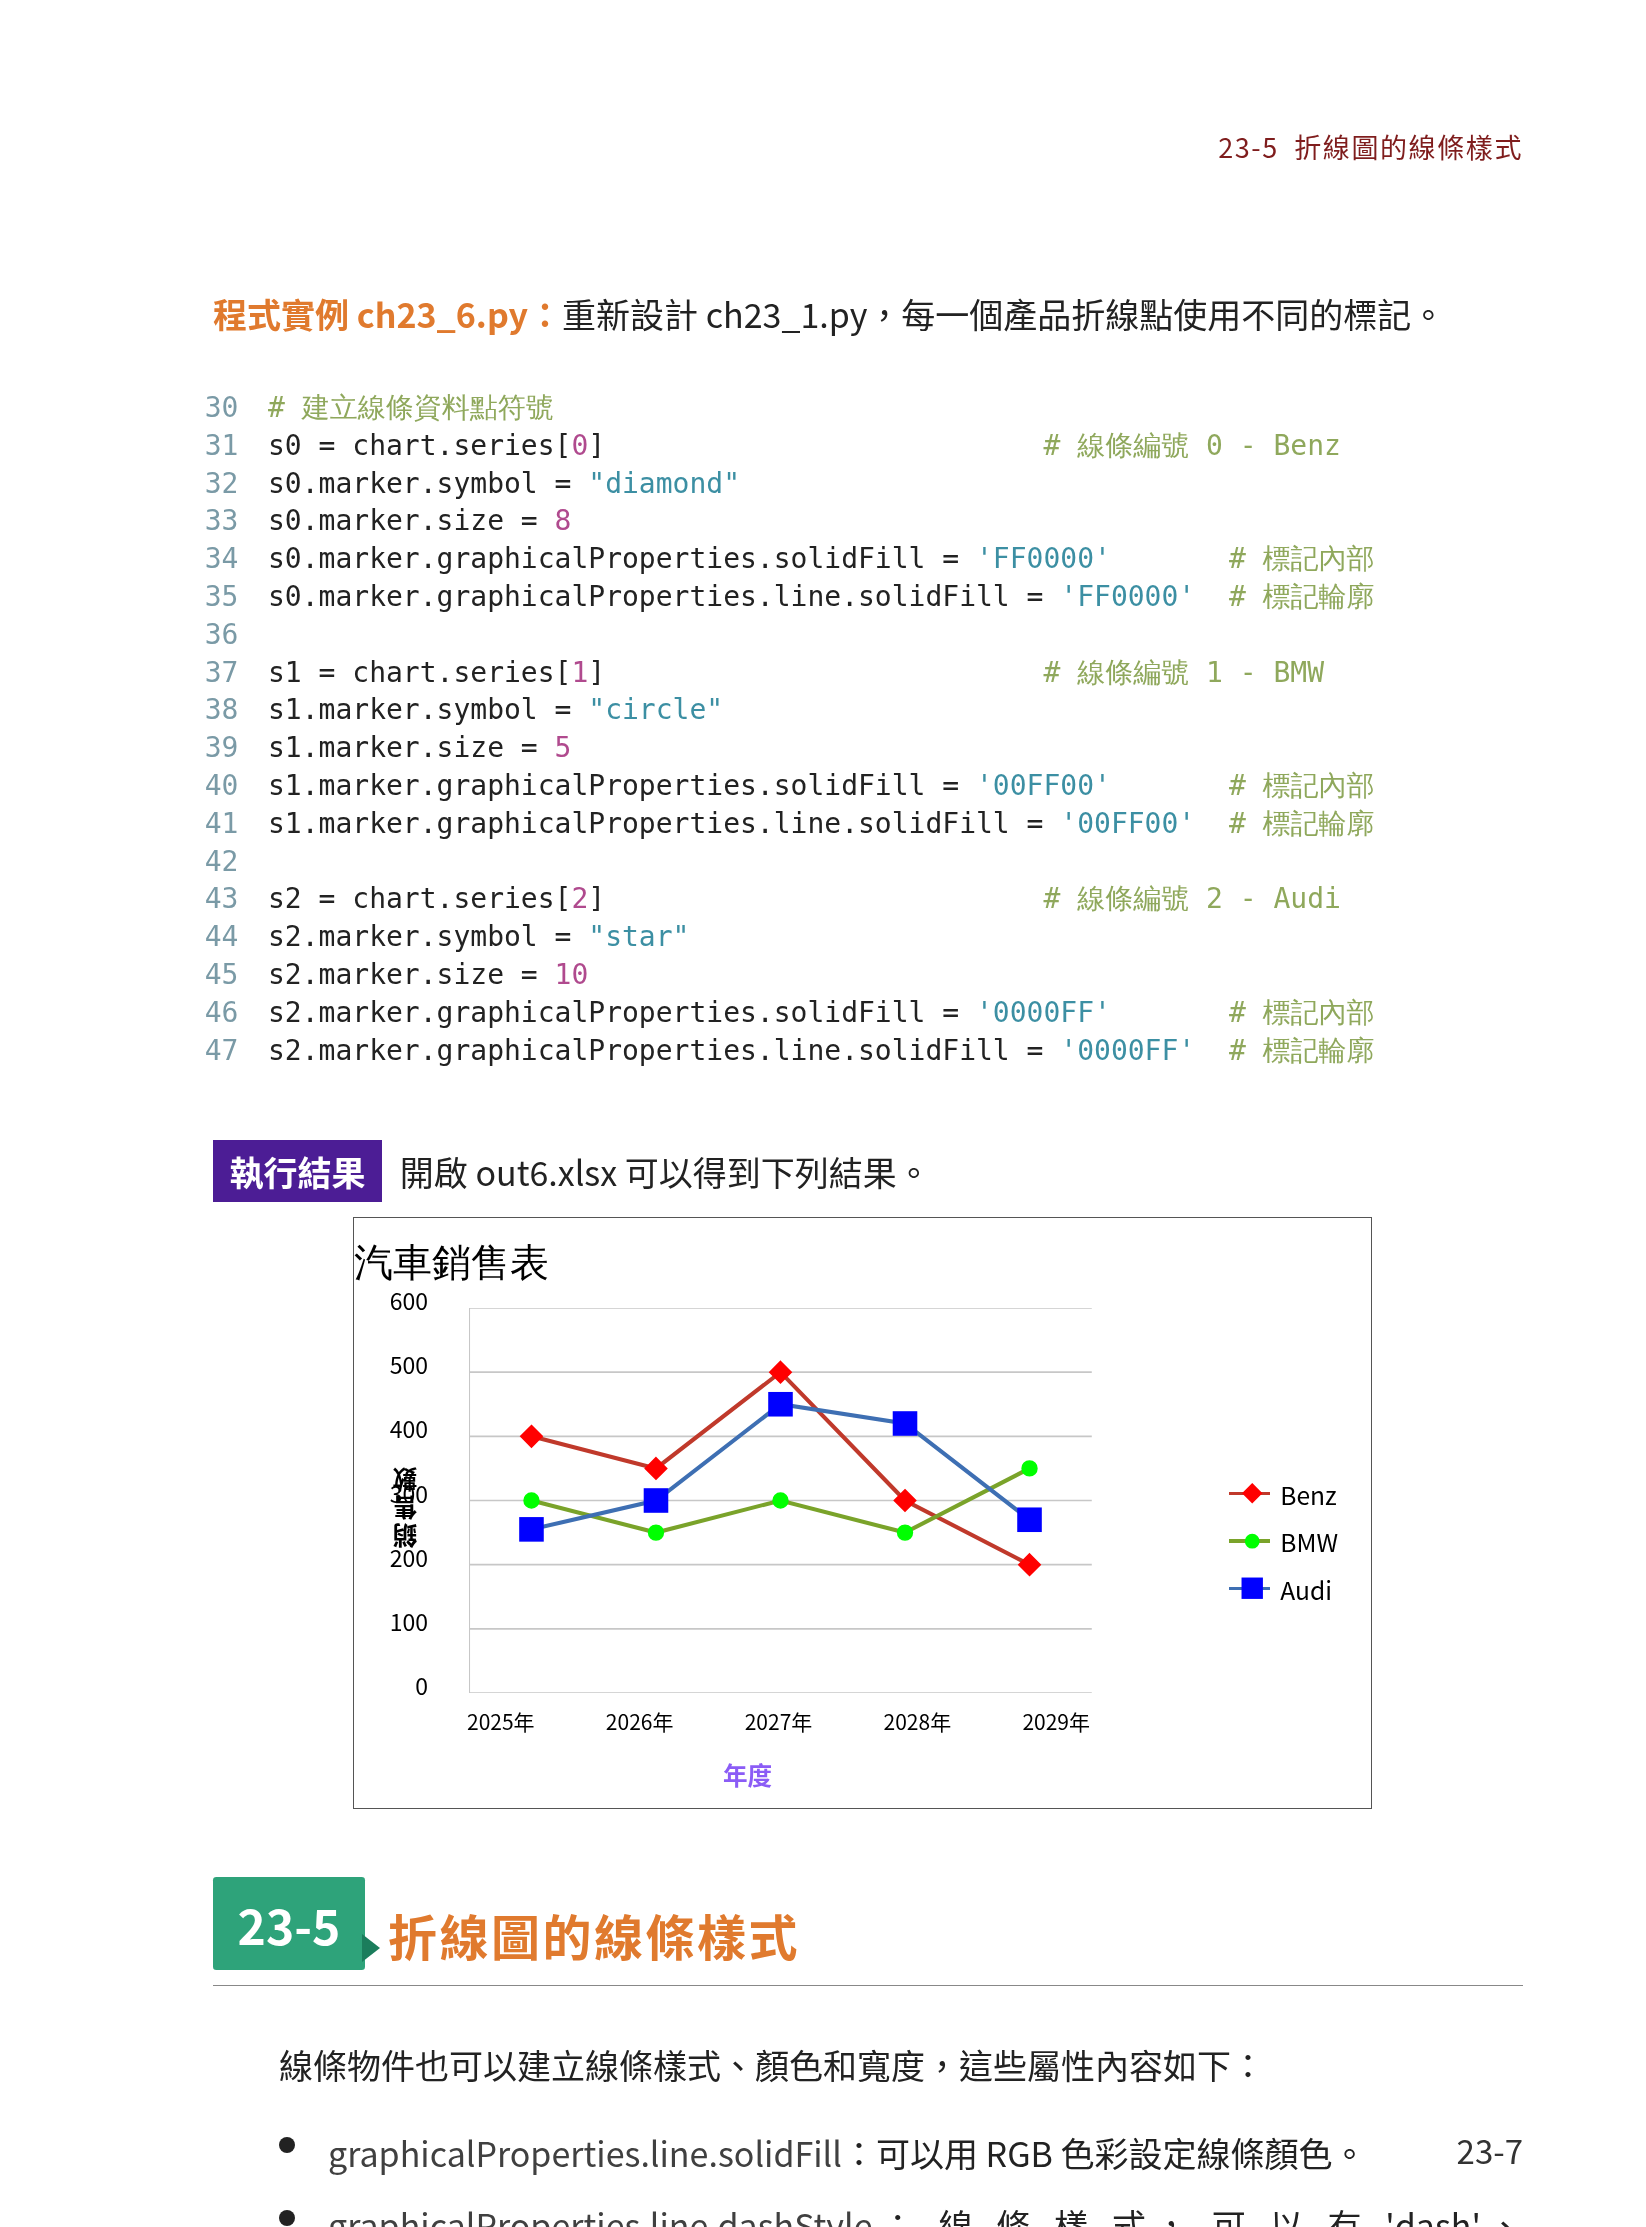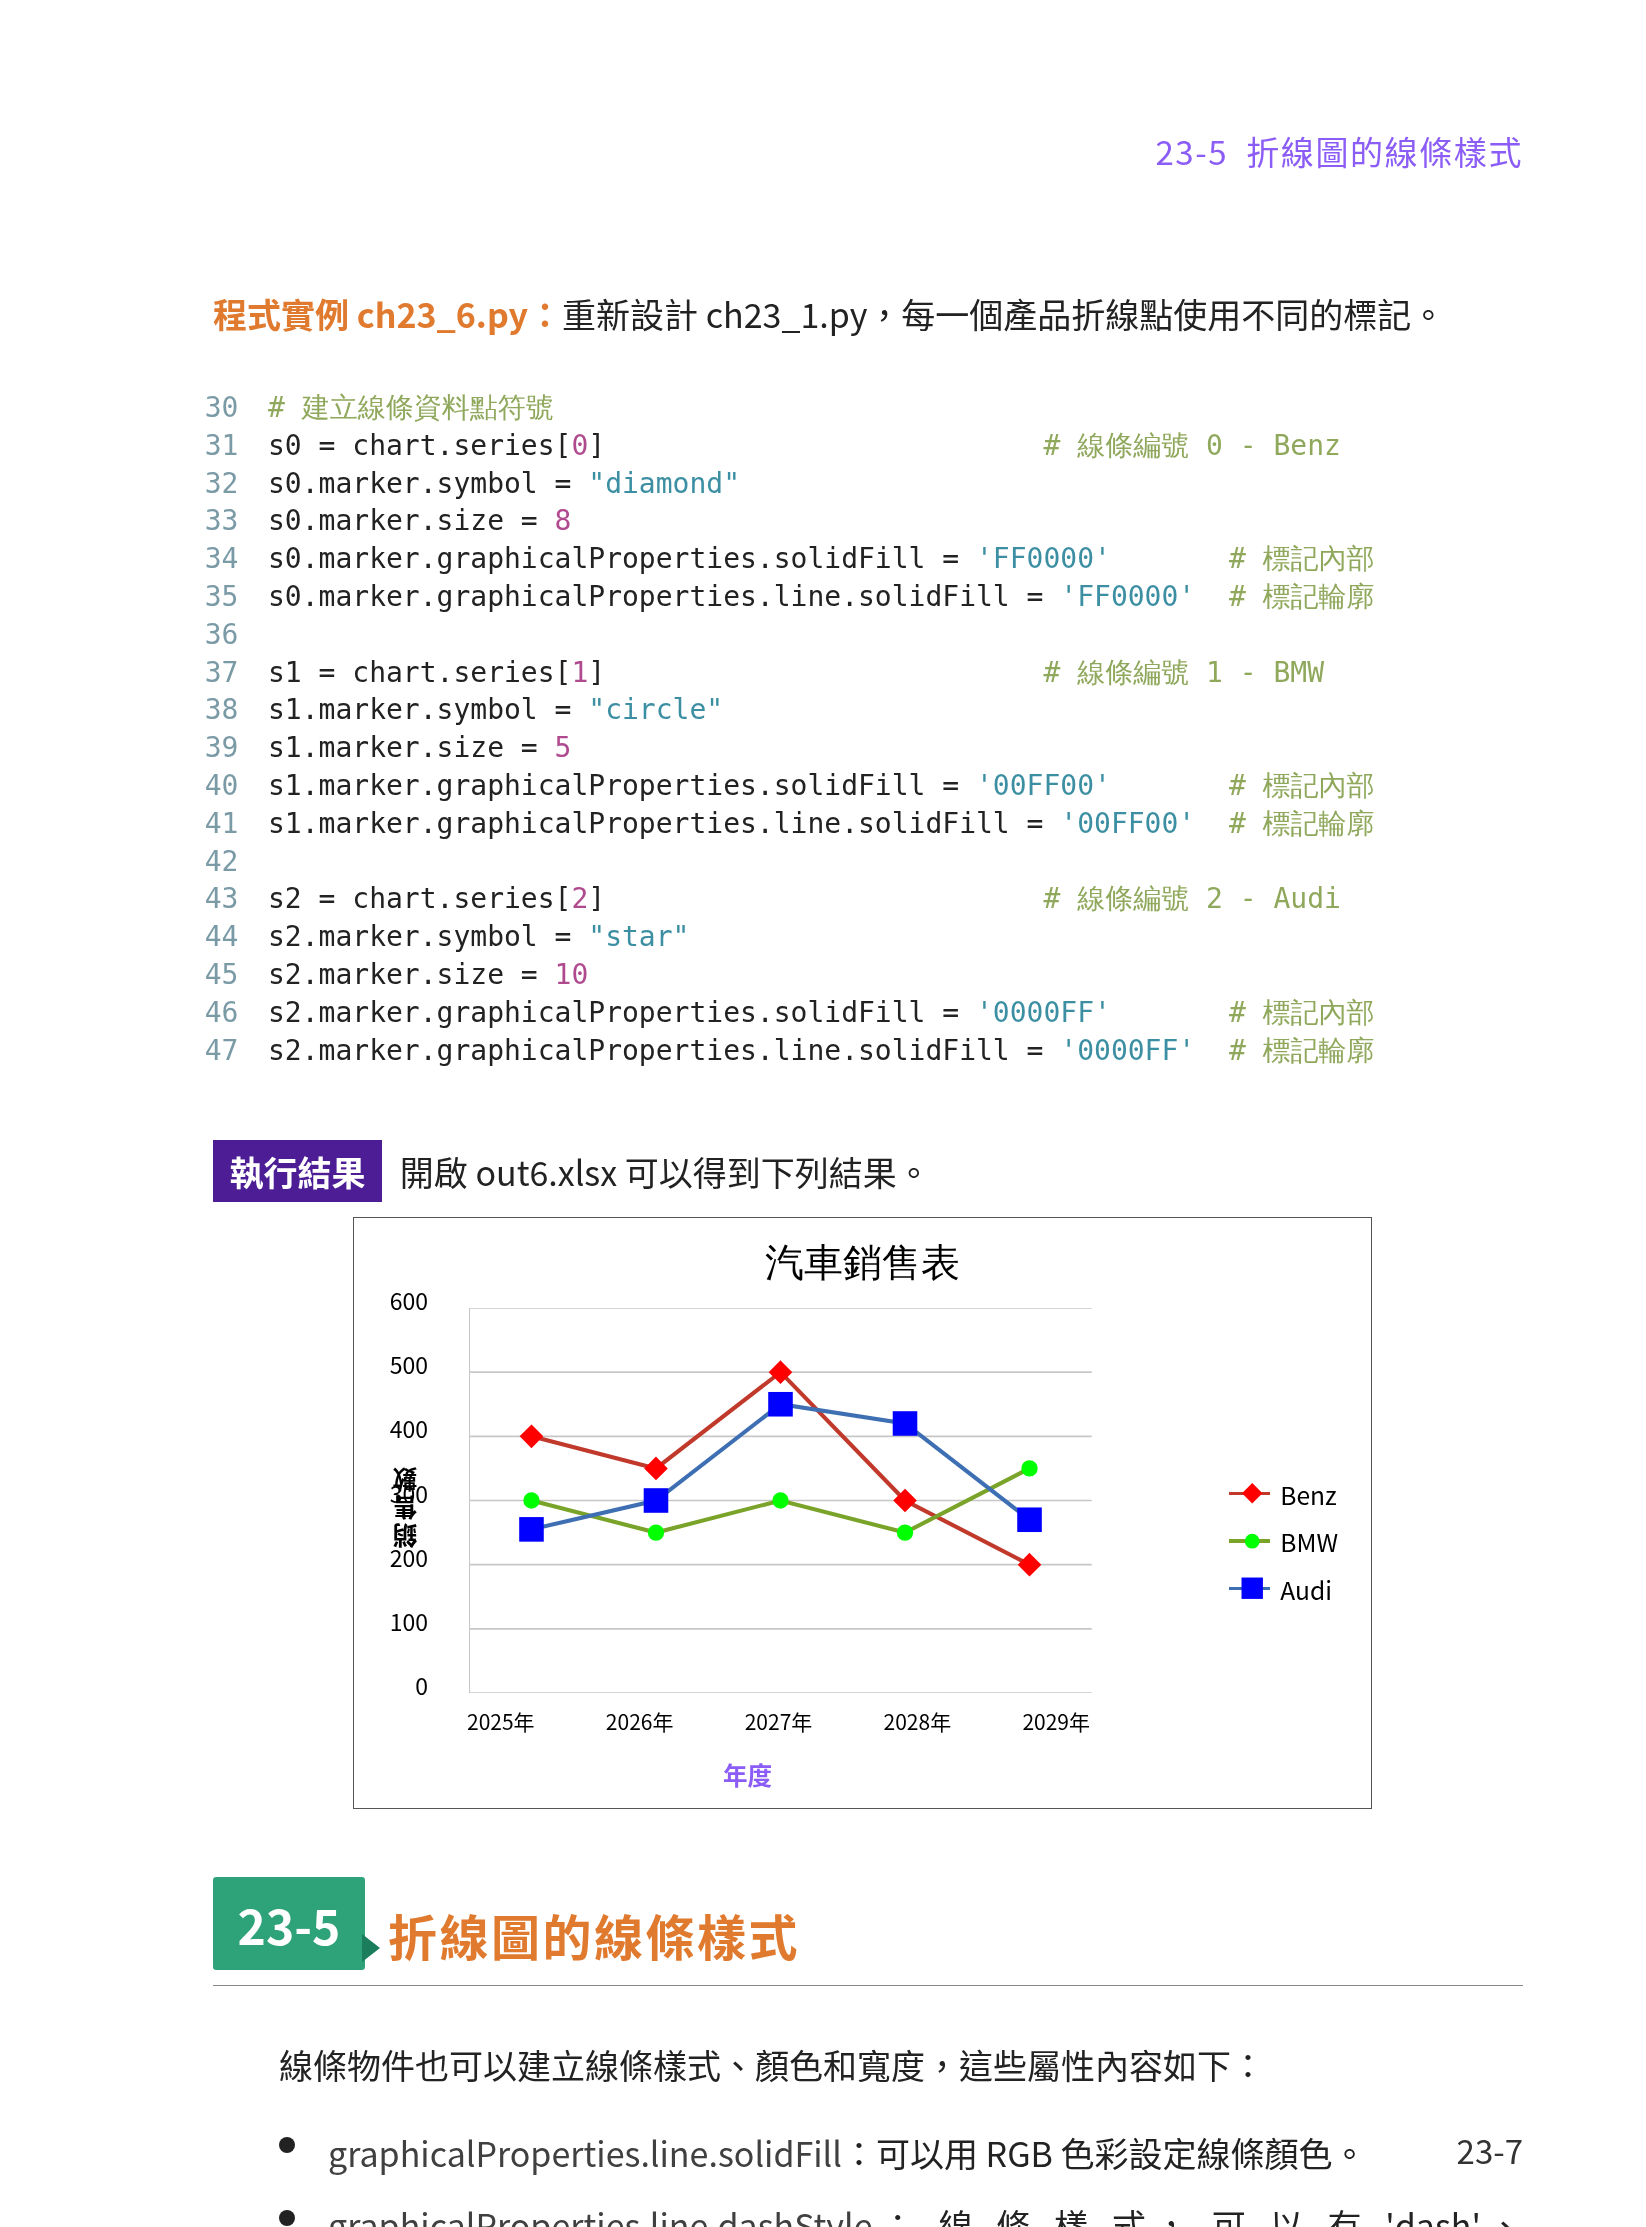--- a/index.html
+++ b/index.html
@@ -1,29 +1,29 @@
 <!DOCTYPE html>
 <html style="font-size:13px"><head>
 <meta charset="utf-8">
 <style>
   html,body{margin:0;padding:0;background:#fff;color:#222;font-family:"Microsoft JhengHei","Noto Sans CJK TC","PingFang TC",Arial,sans-serif}
   .page{width:1646px;height:2227px;position:relative;background:#fff;overflow:hidden}
-  .hdr{position:absolute;top:127px;right:123px;font-size:33px;color:#8b5cf6;letter-spacing:1.6px}
+  .hdr{position:absolute;top:127px;right:123px;font-size:27px;color:#7f1d1d;letter-spacing:1.6px}
   .hdr-bar{position:absolute;top:113px;right:0;width:164px;height:66px;background:linear-gradient(to right,#e8f4fb 0%,#cfe9f7 100%);opacity:.9;z-index:-1}
   .intro{position:absolute;top:287px;left:213px;right:123px;font-size:34px;line-height:1.6}
   .intro .orange{color:#e07a2e;font-weight:bold}
   .code{position:absolute;top:389px;left:197px;font-family:Consolas,Monaco,monospace;font-size:28px;line-height:1.35;white-space:pre}
   .code .ln{display:inline-block;width:49px;color:#7a9aa6;text-align:center;margin-right:22px}
   .code .cmt{color:#8fa85c}
   .code .num{color:#b04a8e}
   .code .str{color:#3c8fa3}
   .result{position:absolute;top:1140px;left:213px;font-size:34px}
   .result-badge{display:inline-block;background:#4c1d95;color:#fff;padding:6.6px 16.4px;font-weight:bold;margin-right:18px}
   .chart-box{position:absolute;top:1217px;left:353px;width:1017px;height:590px;border:1.6px solid #555}
-  .chart-title{text-align:center;font-family:"SimSun","KaiTi",serif;font-size:39px;padding-top:18px;color:#000}
+  .chart-title{font-family:"SimSun","KaiTi",serif;font-size:39px;padding-top:18px;color:#000}
   .plot{position:absolute;top:90px;left:115px;width:623px;height:385px}
   .grid line{stroke:#c7c7c7;stroke-width:2}
   .ylab{position:absolute;top:246px;left:33px;font-size:24.6px;color:#000;writing-mode:vertical-rl;transform:rotate(180deg);font-weight:bold;letter-spacing:3.3px}
   .xlab{position:absolute;bottom:16.4px;left:0;right:230px;text-align:center;font-size:24.6px;font-weight:bold;color:#8b5cf6}
   .legend{position:absolute;right:33px;top:246px;font-size:24.6px;color:#000}
   .legend div{display:flex;align-items:center;margin:11.5px 0}
   .legend .lline{width:41px;height:3.3px;position:relative;margin-right:9.8px}
   .legend .mk{position:absolute;left:14.8px;top:-6.6px;width:14.8px;height:14.8px}
   .xcats{position:absolute;top:488px;left:113px;width:623px;display:flex;justify-content:space-between;font-size:21px;color:#000}
   .yticks{position:absolute;top:82px;left:74px;height:394px;font-size:23px;color:#000}

